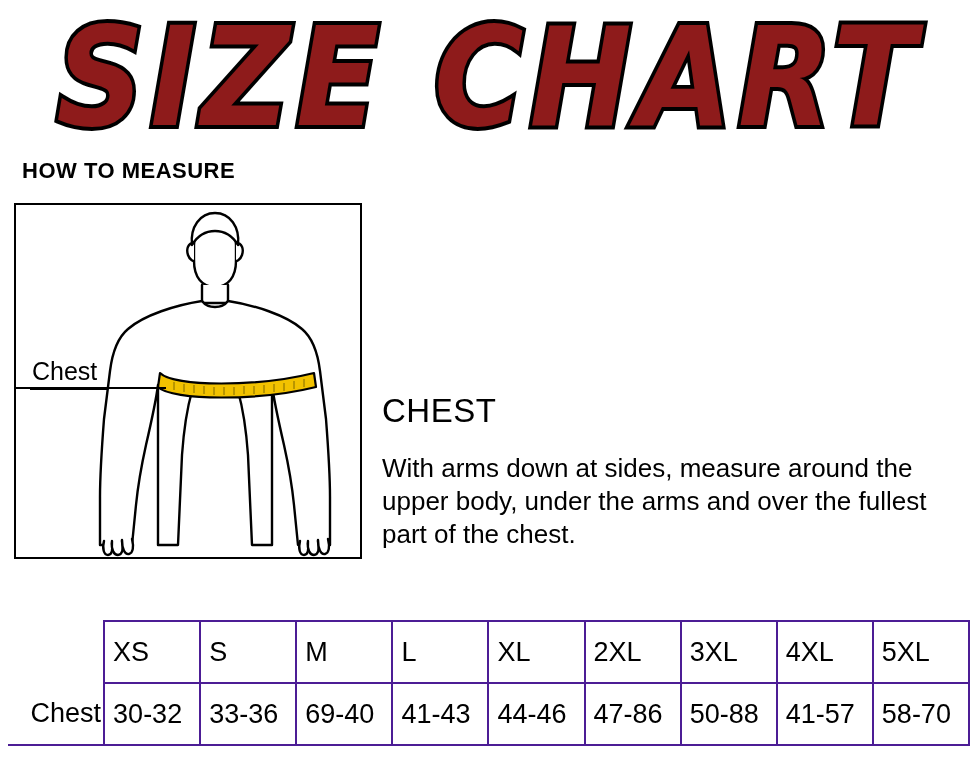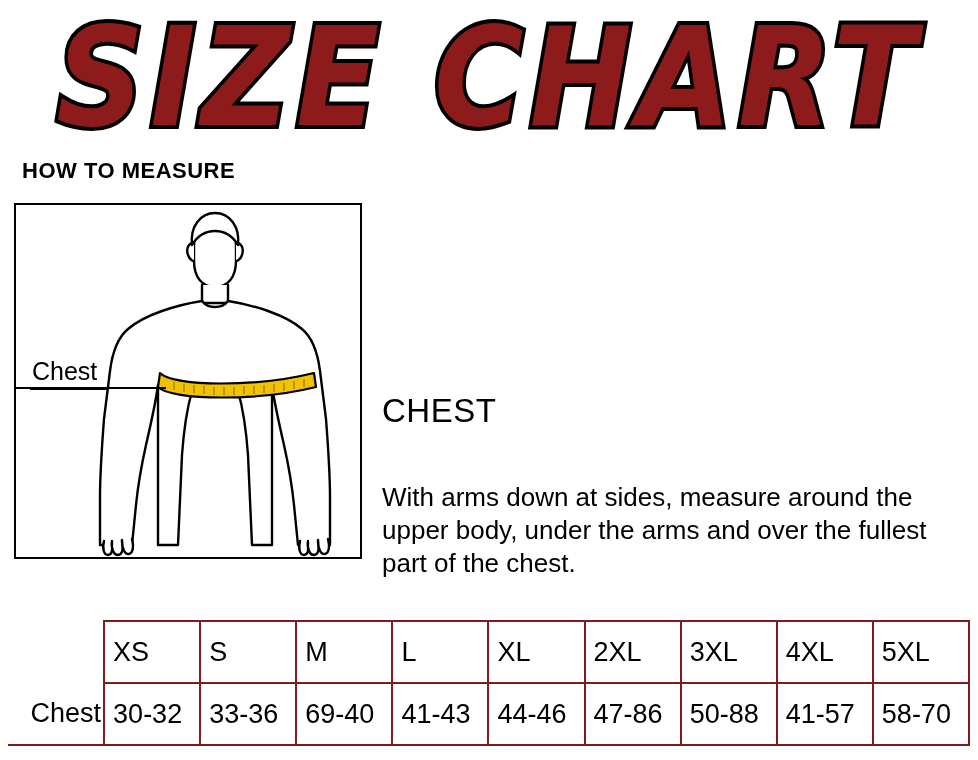--- a/index.html
+++ b/index.html
@@ -99,34 +99,33 @@
     letter-spacing: 0.5px;
   }
   .desc-body {
     position: absolute;
     left: 382px;
     top: 452px;
     width: 590px;
     font-family: "Liberation Sans", sans-serif;
     font-size: 26px;
     line-height: 33px;
-    margin-top: 29px;
   }
 
   
   .size-table {
     position: absolute;
     left: 8px;
     top: 620px;
     border-collapse: collapse;
     table-layout: fixed;
     width: 962px;
   }
   .size-table td {
-    border: 2px solid #7f1d1d;
+    border: 2px solid #4c1d95;
     height: 62px;
     font-family: "Liberation Sans", sans-serif;
     font-size: 27px;
     padding: 0 0 0 8px;
     vertical-align: middle;
     box-sizing: border-box;
   }
   .size-table td.rowhead {
     border-left: none;
     border-top: none;

